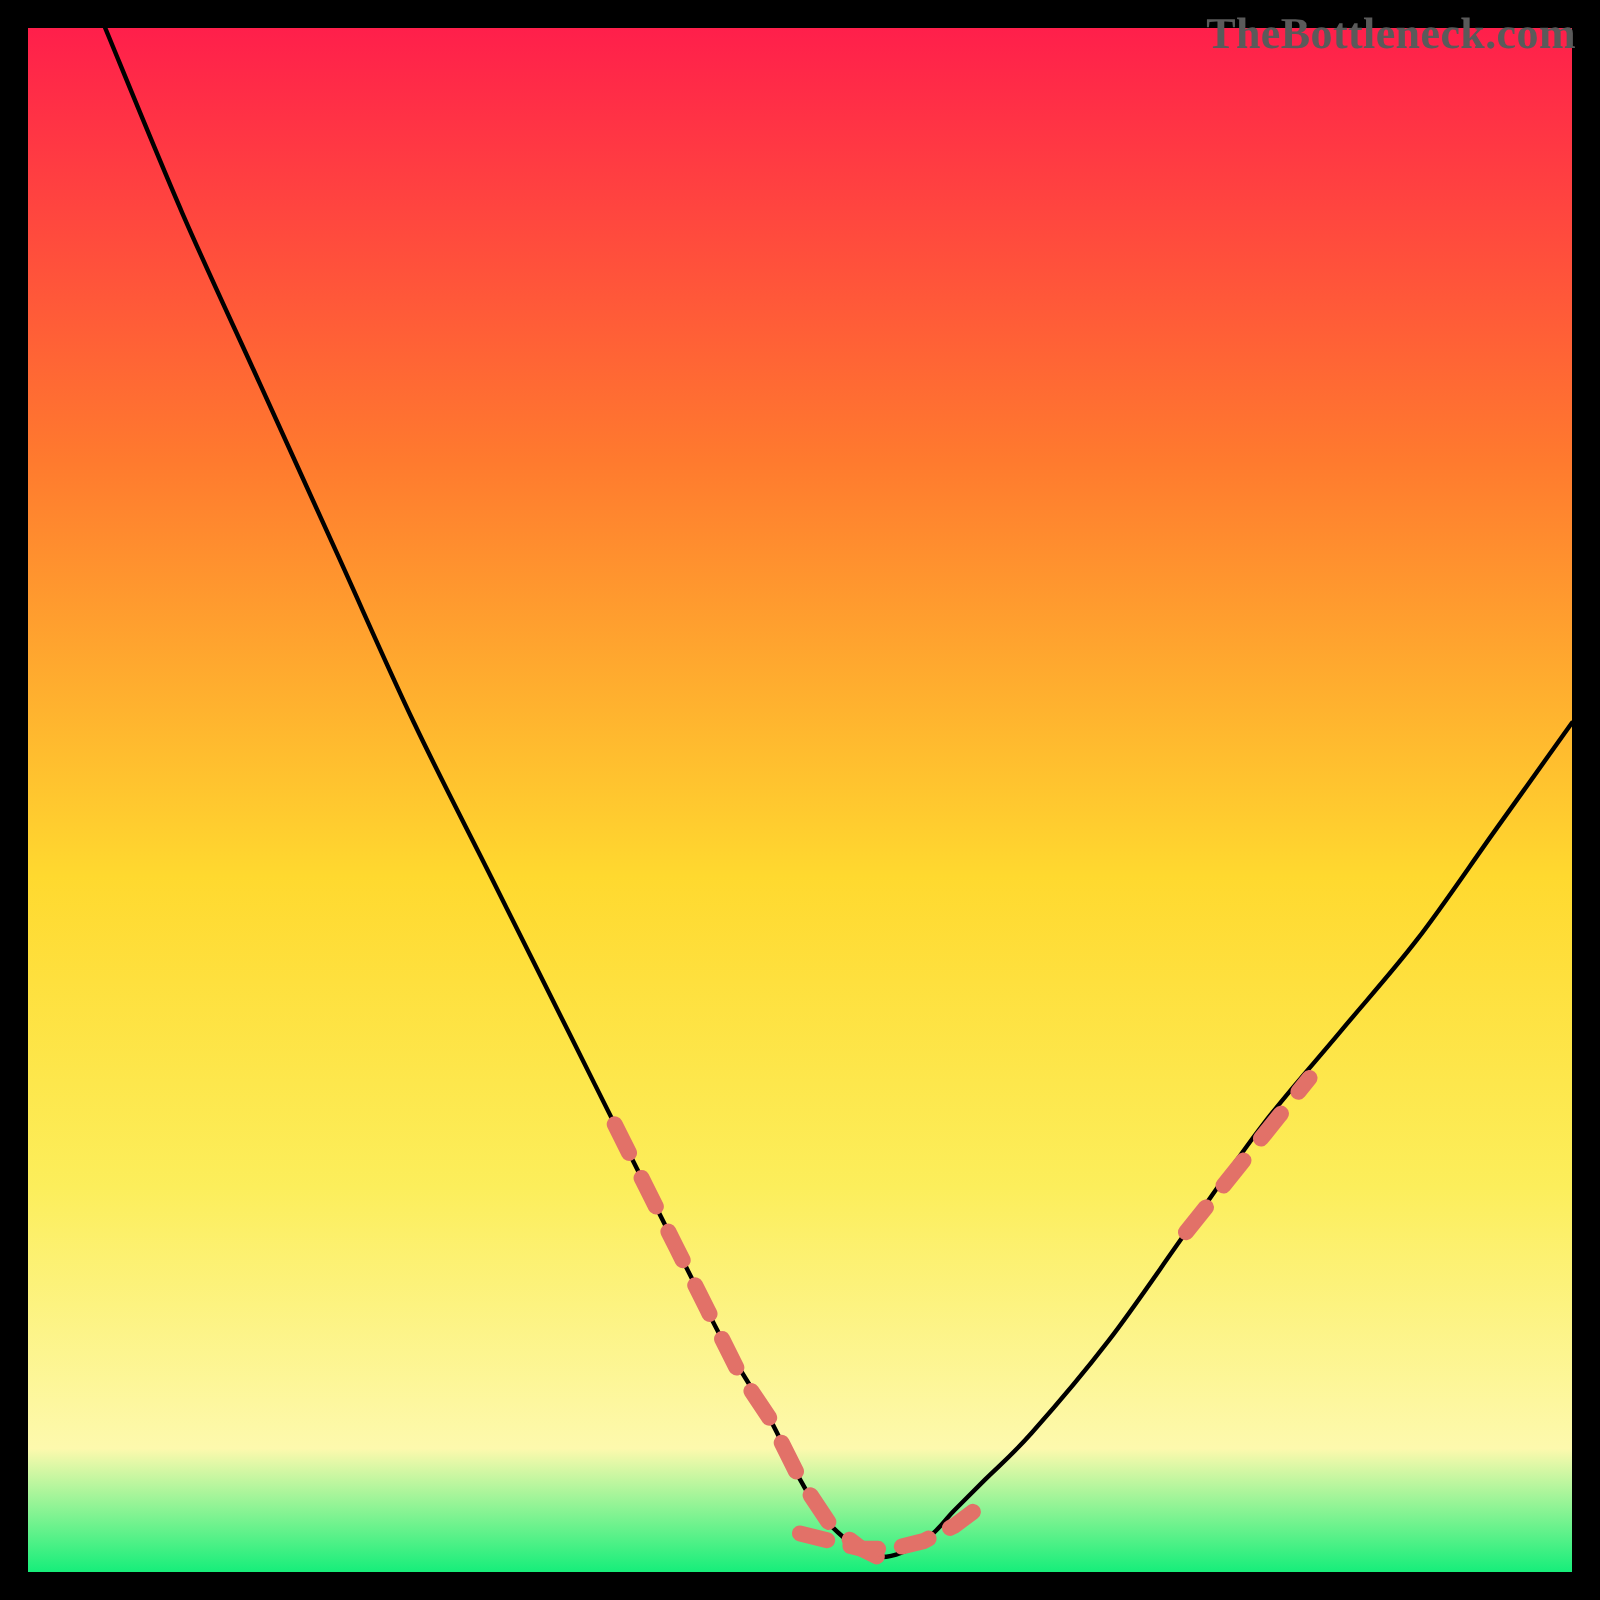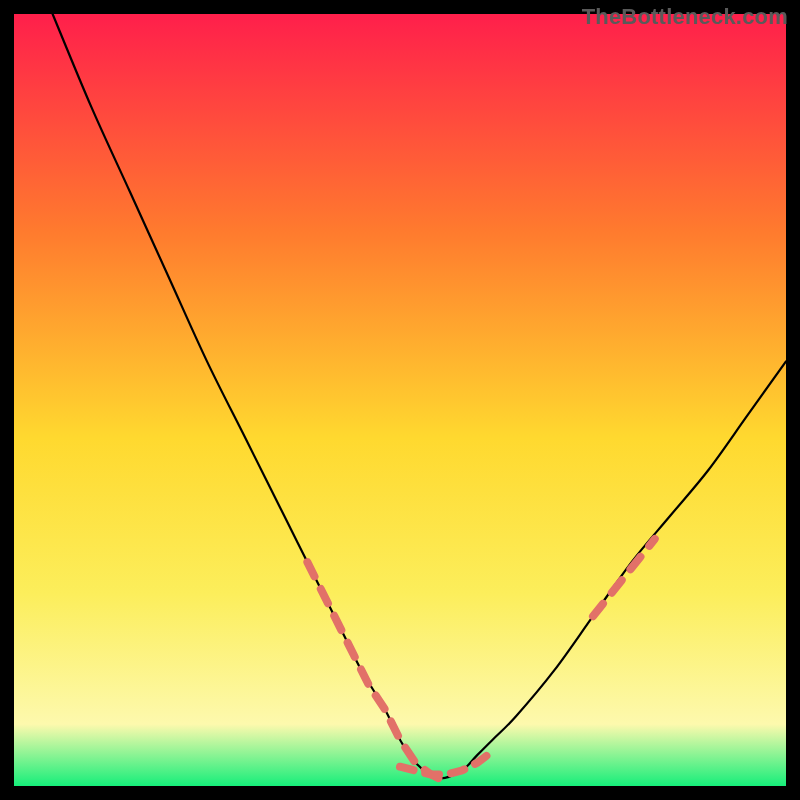--- a/index.html
+++ b/index.html
@@ -20,20 +20,21 @@
   .watermark {
     position: absolute;
     top: 4px;
     right: 12px;
     font-size: 22px;
     font-weight: 600;
     color: #5a5a5a;
     letter-spacing: 0.2px;
     z-index: 5;
     user-select: none;
+    font-family: Liberation Serif, serif;
   }
   svg.plot {
     position: absolute;
     left: 14px;
     top: 14px;
     
   }
 </style>
 </head>
 <body>

